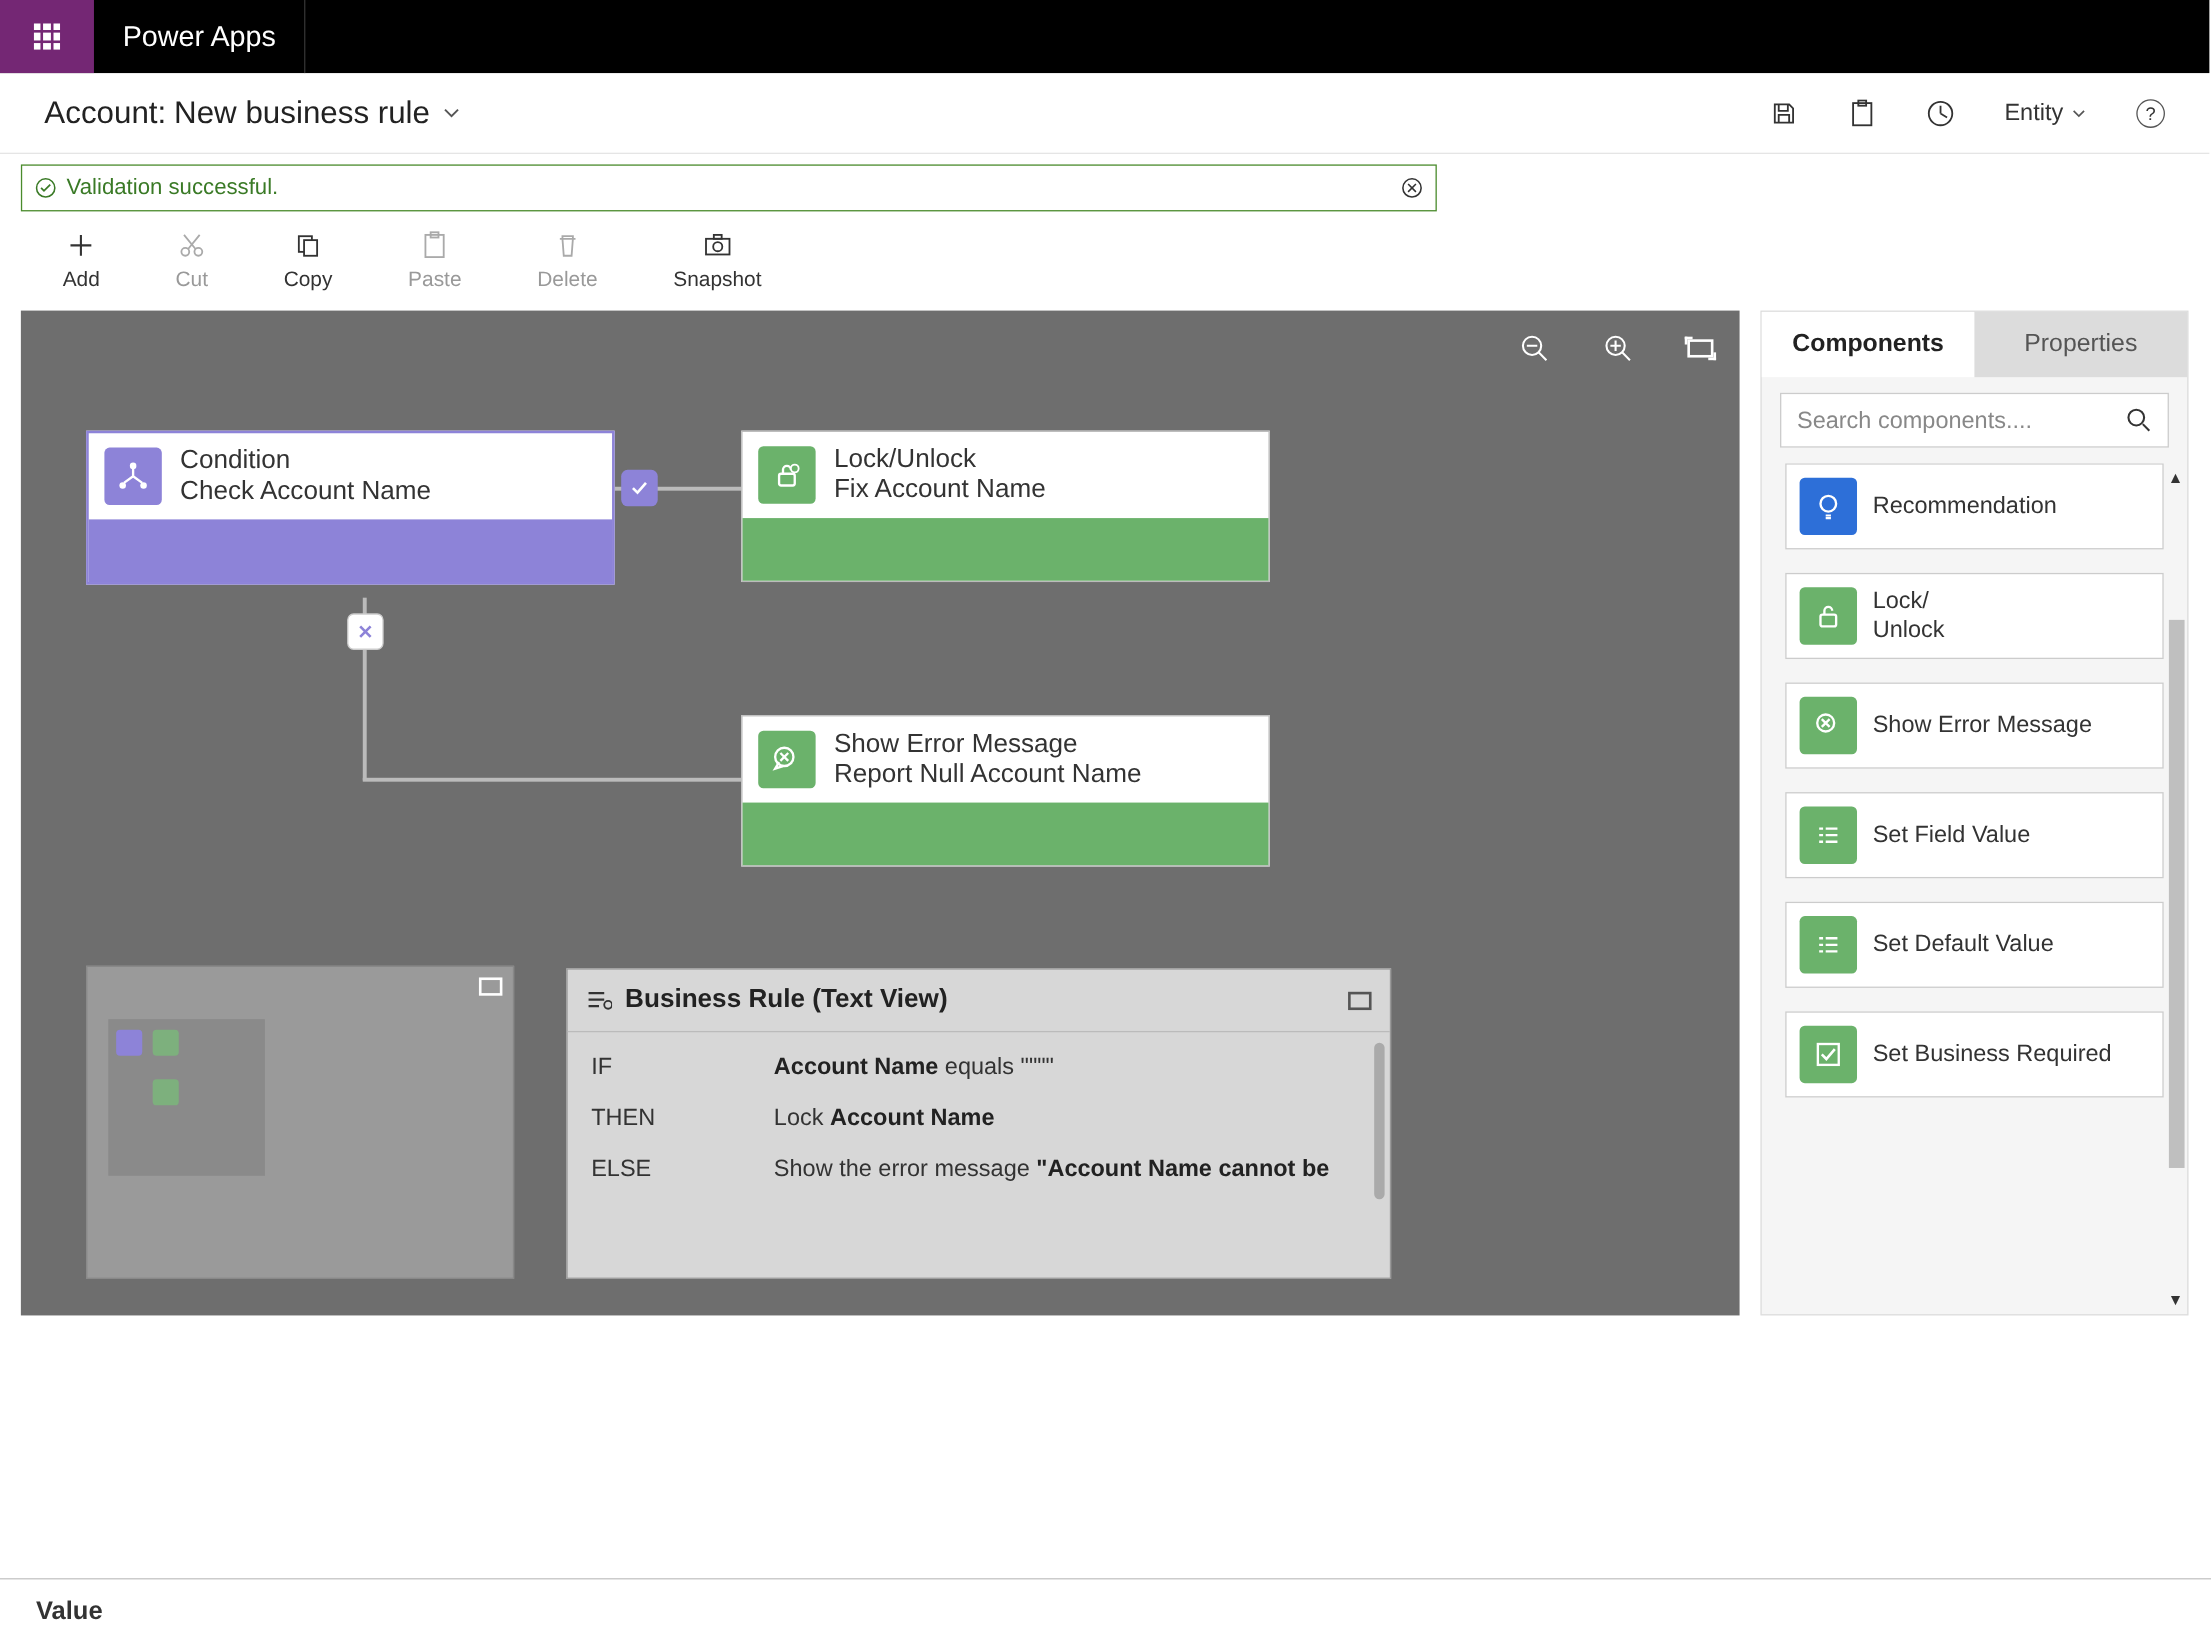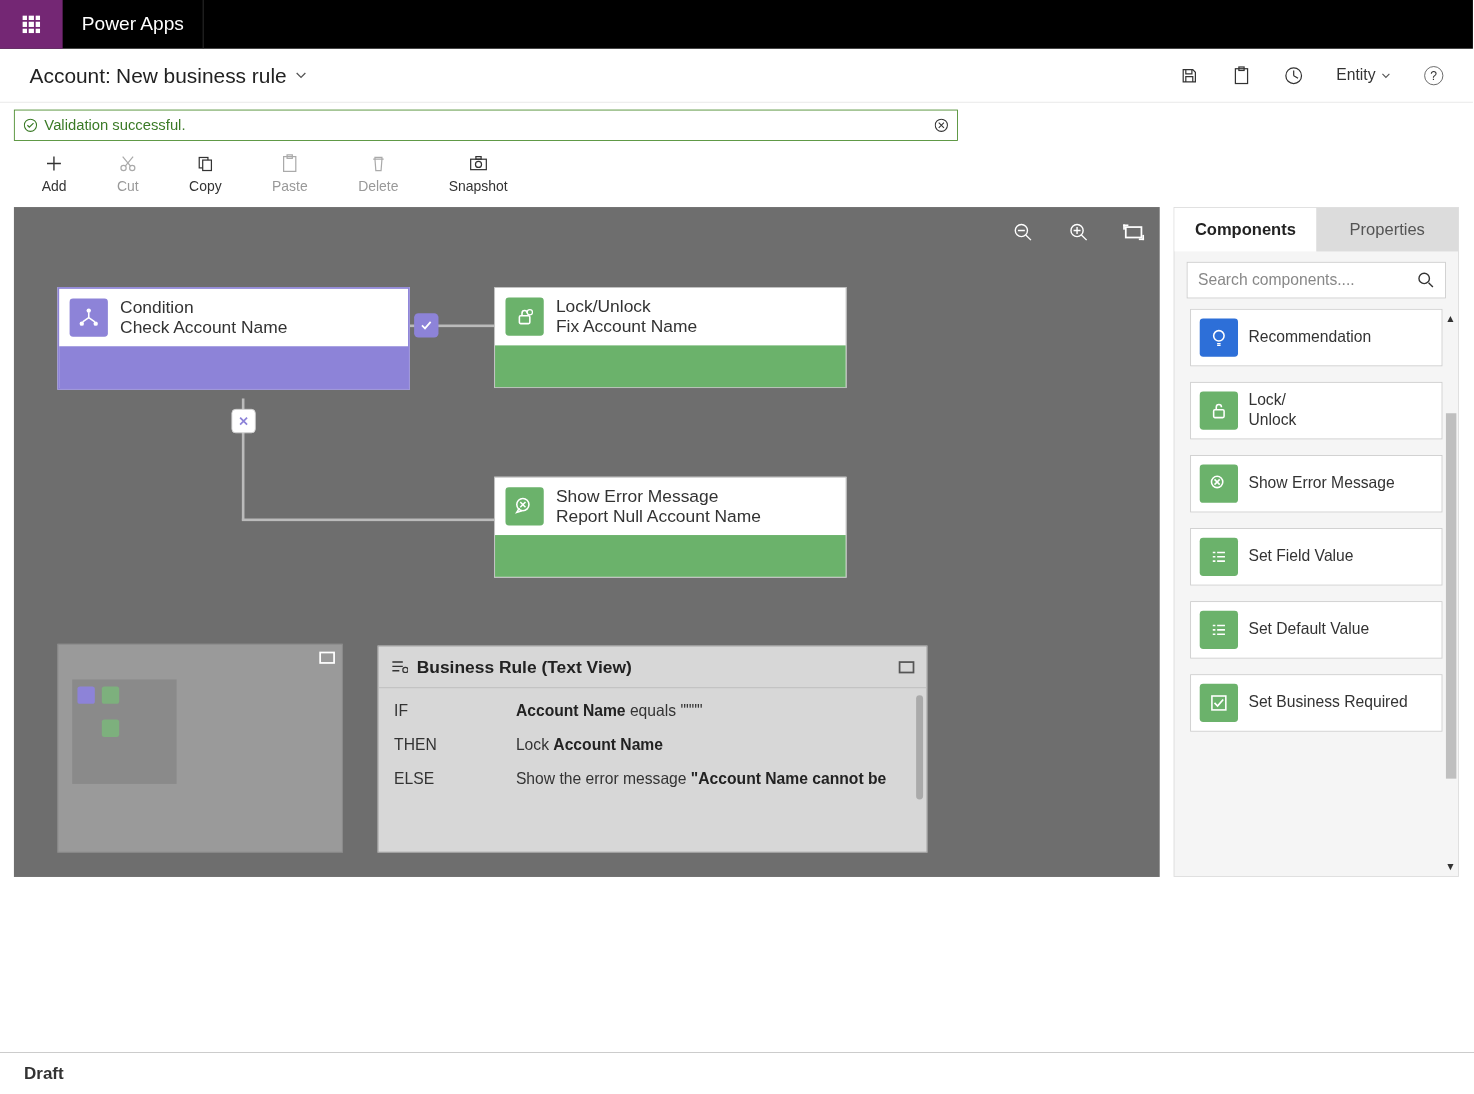--- a/index.html
+++ b/index.html
@@ -428,14 +428,14 @@
         </div>
 
         <div class="rchev dn">▼</div>
       </div>
     </div>
   </div>
 
 </div>
 
 <div class="footer">
-  <span>Draft</span>
+  <span>Value</span>
 </div>
 
 </body></html>

